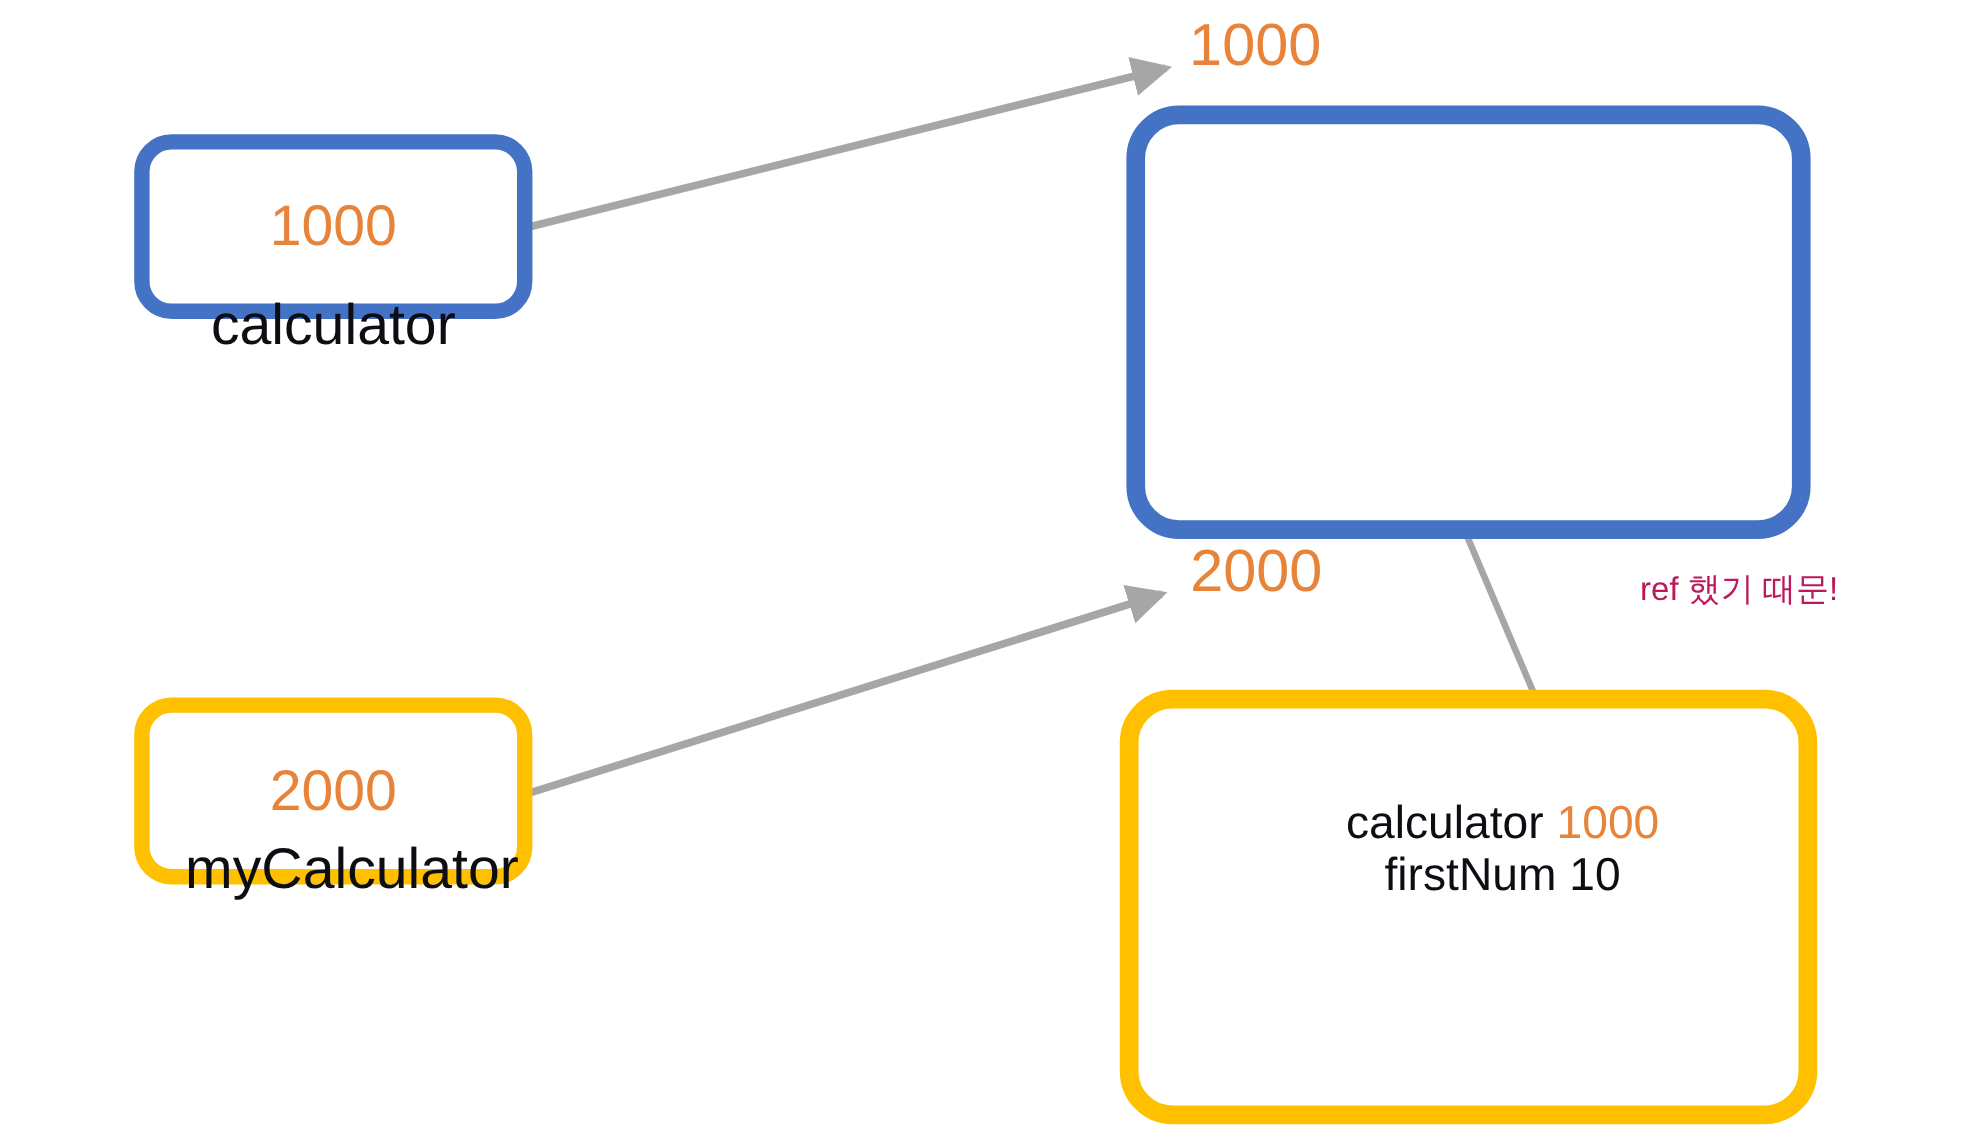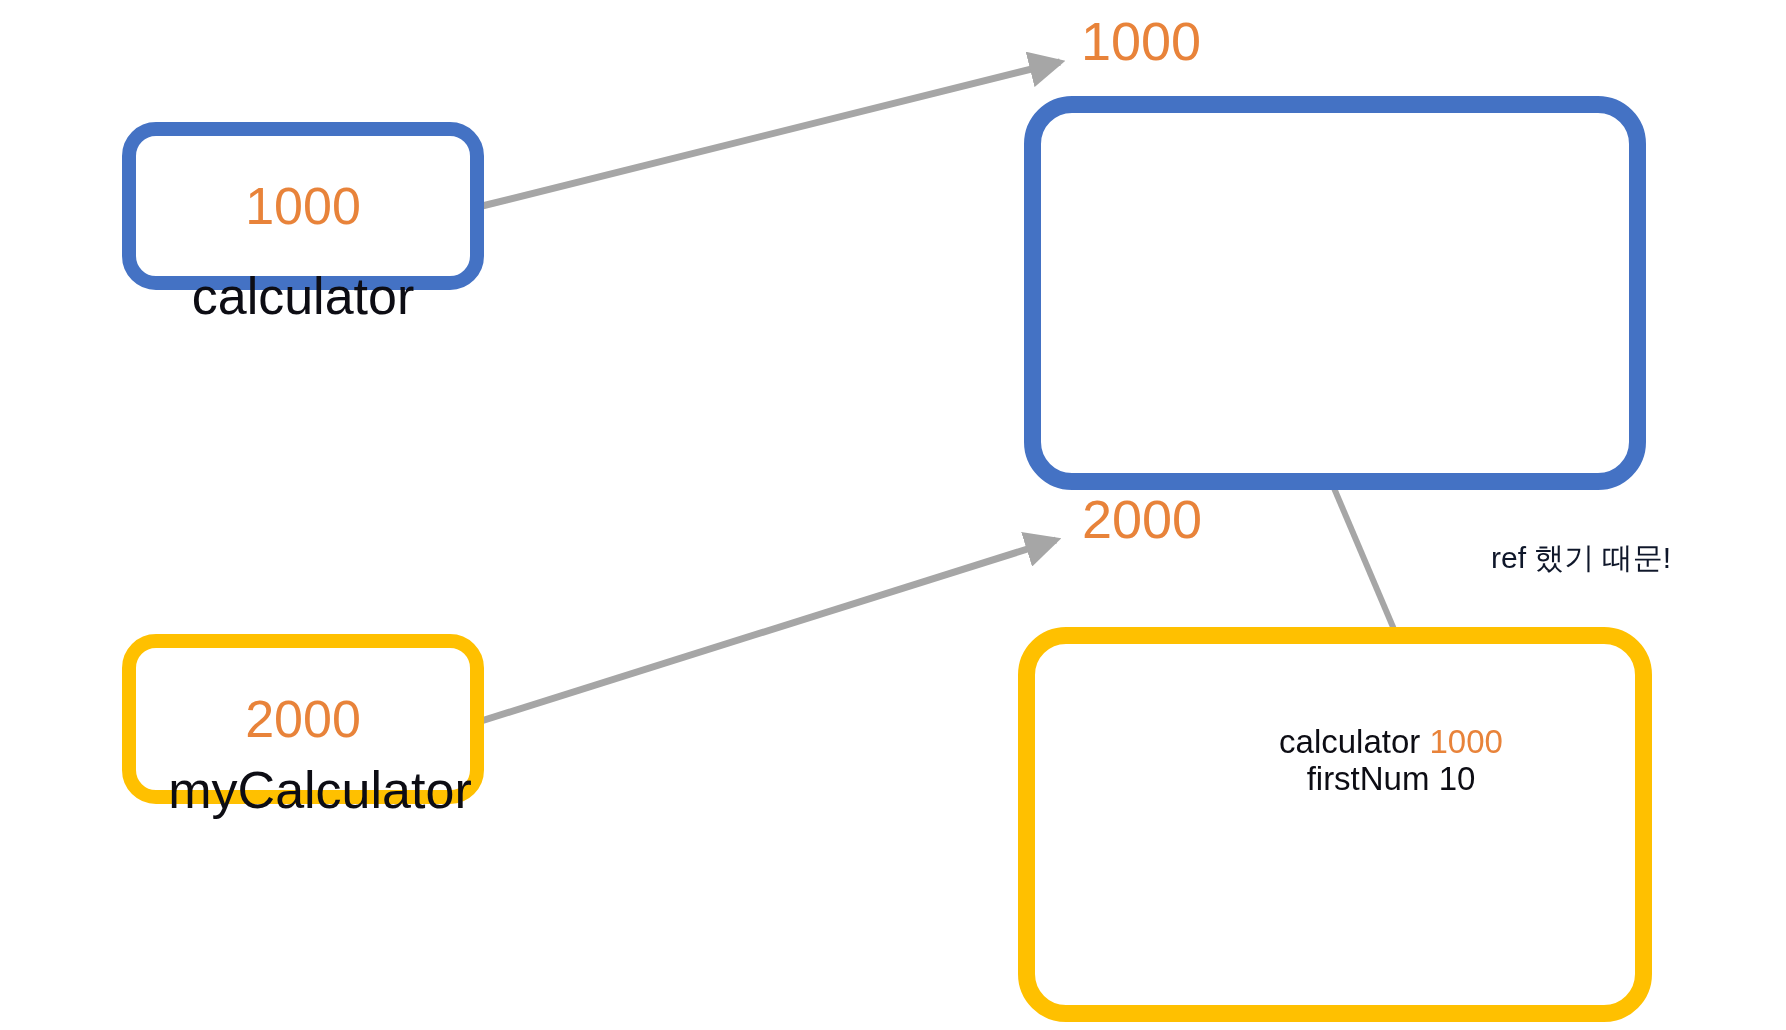--- a/index.html
+++ b/index.html
@@ -77,38 +77,38 @@
     font-weight: 400;
     line-height: 1;
     white-space: nowrap;
   }
   #addr-1000 { left: 1081px; top: 14px; }
   #addr-2000 { left: 1082px; top: 492px; }
 
   
   #heap-2000-fields {
     position: absolute;
-    left: 1043px;
+    left: 1018px;
     top: 724px;
     width: 696px;
     text-align: center;
     color: #0d0d14;
-    font-size: 33px;
+    font-size: 42px;
     line-height: 1.12;
     white-space: nowrap;
   }
   #heap-2000-fields .field-line { display: block; }
   #heap-2000-fields .ref-value { color: #E8833A; }
 
   
   #note-ref {
     position: absolute;
     left: 1491px;
-    top: 543px;
-    color: #0f172a;
+    top: 521px;
+    color: #be185d;
     font-size: 30px;
     line-height: 1;
     white-space: nowrap;
   }
 
   
   #arrows {
     position: absolute;
     left: 0; top: 0;
     width: 1786px; height: 1030px;

